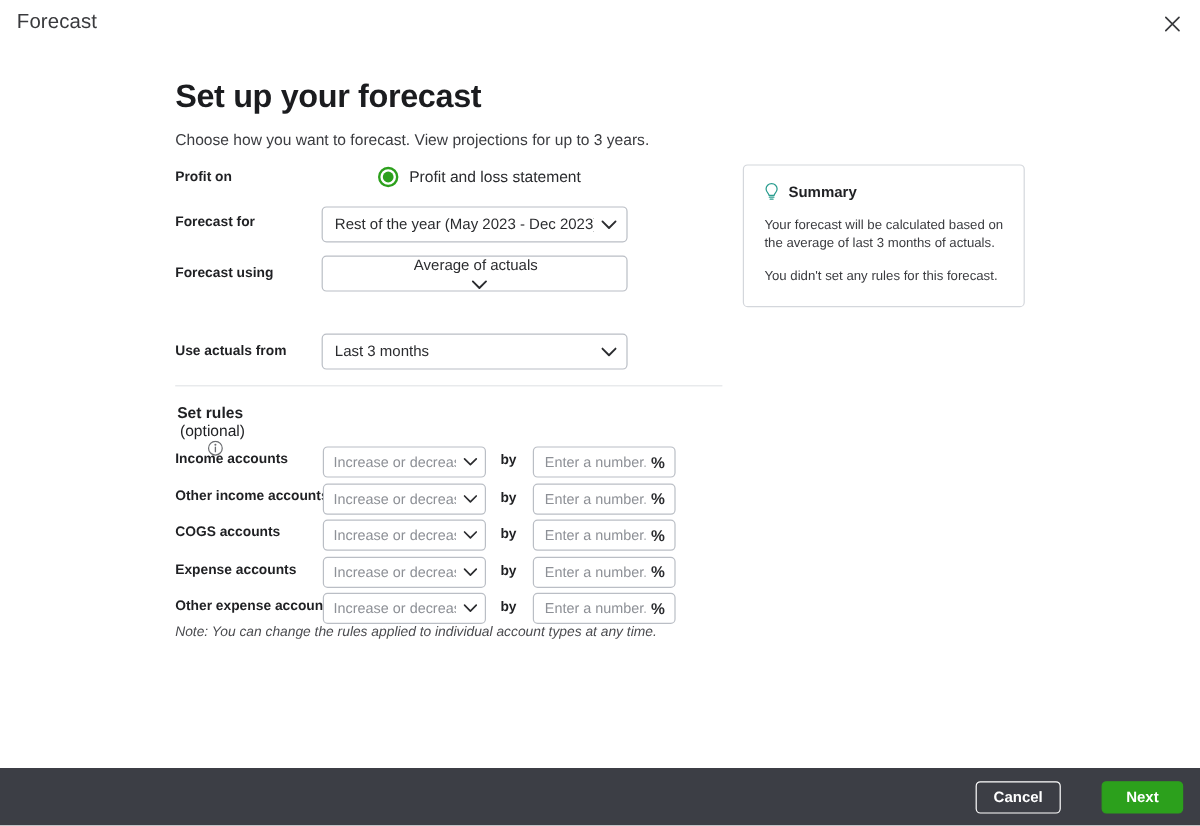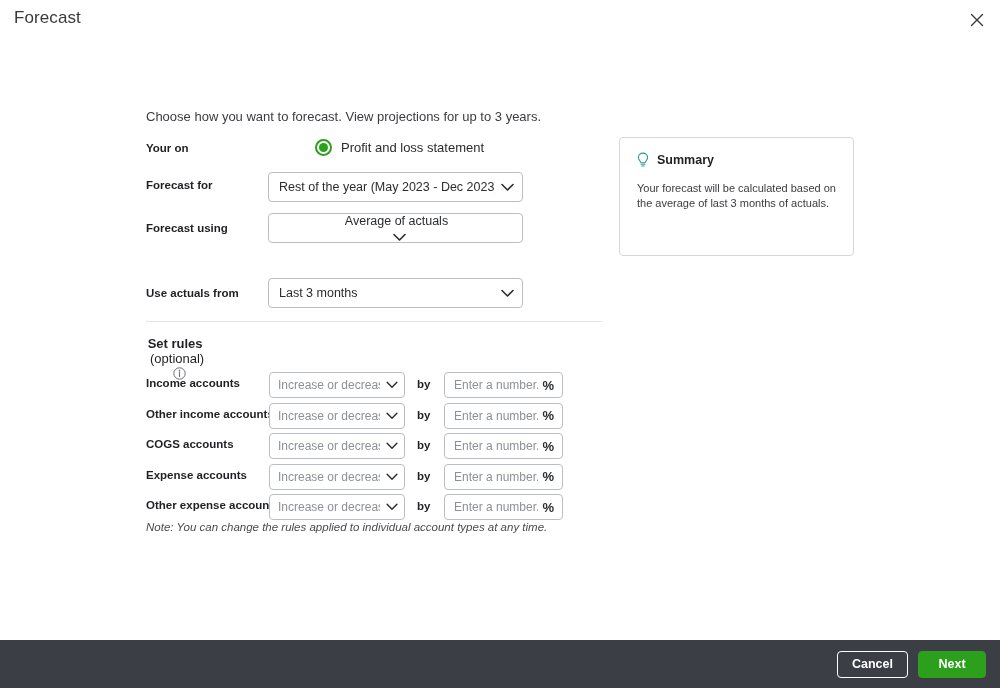--- a/index.html
+++ b/index.html
@@ -303,20 +303,21 @@
     position: absolute;
     left: 0;
     top: 640px;
     width: 1000px;
     height: 48px;
     background: #3c3e45;
     display: flex;
     align-items: center;
     justify-content: flex-end;
     padding-right: 14px;
+    gap: 24px;
   }
   .btn {
     height: 27px;
     border-radius: 4px;
     font-size: 12.5px;
     font-weight: 700;
     display: flex;
     align-items: center;
     justify-content: center;
     cursor: pointer;
@@ -345,24 +346,25 @@
     <div class="header-title">Forecast</div>
     <div class="close-btn">
       <svg width="14" height="14" viewBox="0 0 14 14" aria-hidden="true">
         <path d="M1.5 1.5 L12.5 12.5 M12.5 1.5 L1.5 12.5" stroke="#393a3d" stroke-width="1.4" fill="none" stroke-linecap="round"></path>
       </svg>
     </div>
   </div>
 
   <div class="content">
 
+    <div class="page-title">Set up your forecast</div>
     <div class="page-subtitle">Choose how you want to forecast. View projections for up to 3 years.</div>
 
     <div class="field-row">
-      <div class="field-label" style="top:102px;">Your on</div>
+      <div class="field-label" style="top:102px;">Profit on</div>
     </div>
     <div class="radio-wrap">
       <span class="radio">
           <span class="dot"></span>
         </span>
       <span class="radio-label">Profit and loss statement</span>
     </div>
 
     <div class="field-row">
       <div class="field-label" style="top:139px;">Forecast for</div>
@@ -488,20 +490,21 @@
     <div class="summary">
       <div class="summary-head">
         <svg class="bulb-icon" viewBox="0 0 14 16" aria-hidden="true">
           <path d="M7 1.1 C4.3 1.1 2.4 3.1 2.4 5.5 C2.4 7.1 3.3 8.2 4.2 9.3 C4.6 9.8 4.8 10.2 4.9 10.8 L9.1 10.8 C9.2 10.2 9.4 9.8 9.8 9.3 C10.7 8.2 11.6 7.1 11.6 5.5 C11.6 3.1 9.7 1.1 7 1.1 Z" stroke="#2a9d8f" stroke-width="1.05" fill="none" stroke-linejoin="round"></path>
           <path d="M5.1 12.3 L8.9 12.3" stroke="#2a9d8f" stroke-width="1.05" stroke-linecap="round"></path>
           <path d="M5.8 14 L8.2 14" stroke="#2a9d8f" stroke-width="1.05" stroke-linecap="round"></path>
         </svg>
         <span class="summary-title">Summary</span>
       </div>
       <div class="summary-p1">Your forecast will be calculated based on the average of last 3 months of actuals.</div>
+      <div class="summary-p2">You didn't set any rules for this forecast.</div>
     </div>
 
   </div>
 
   <div class="footer">
     <div class="btn btn-cancel">Cancel</div>
     <div class="btn btn-next">Next</div>
   </div>
 
 </div>

